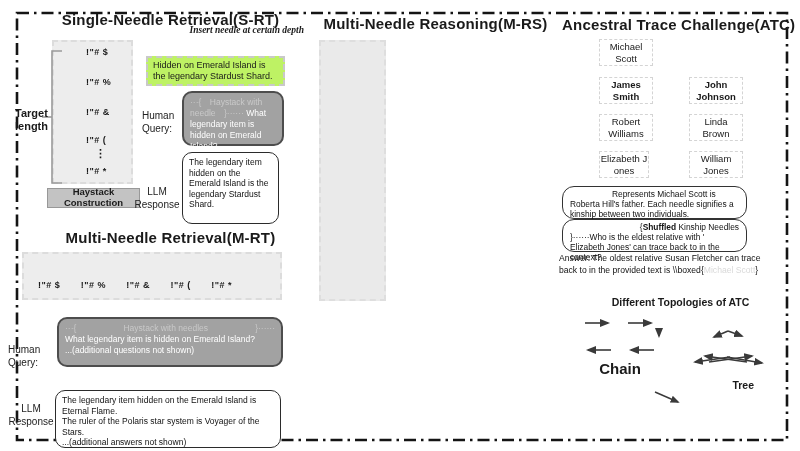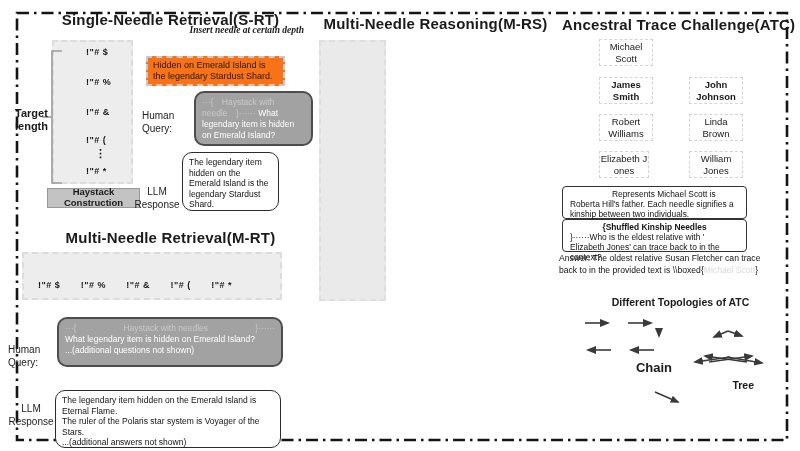--- a/index.html
+++ b/index.html
@@ -14,62 +14,62 @@
   
   .srt-title{left:28px;top:11px;width:285px;}
   .insert-note{left:152px;top:25px;width:152px;font-style:italic;font-weight:bold;font-size:9.5px;text-align:right;font-family:Liberation Serif, serif;}
   .hay-col{left:52px;top:40px;width:81px;height:144px;}
   .hs{position:absolute;}
   .hs0{left:86px;top:47px;} .hs1{left:86px;top:77px;} .hs2{left:86px;top:107px;}
   .hs3{left:86px;top:135px;} .hs4{left:95px;top:147px;font-size:11px;} .hs5{left:86px;top:166px;}
   .target-label{left:15px;top:107px;width:46px;font-weight:bold;font-size:11px;line-height:1.15;}
   .hay-build{left:47px;top:188px;width:93px;height:20px;background:#c3c3c3;border:1px solid #989898;
              font-weight:bold;font-size:9.5px;text-align:center;display:flex;align-items:center;justify-content:center;line-height:1.15;}
-  .needle{left:146px;top:56px;width:139px;height:30px;background:#f97316;border:2px dashed #c9c9c9;
+  .needle{left:146px;top:56px;width:139px;height:30px;background:#bef264;border:2px dashed #c9c9c9;
           font-size:9px;line-height:1.25;padding:2px 5px;}
   .qbox{position:absolute;background:#a2a2a2;border:2px solid #4d4d4d;border-radius:10px;
         color:#fff;font-size:8.5px;line-height:1.3;padding:4px 6px;box-sizing:border-box;}
   .faded{color:#c9c9c9;}
   .rbox{position:absolute;background:#fff;border:1.5px solid #2b2b2b;border-radius:10px;
         color:#111;font-size:8.5px;line-height:1.24;padding:4px 6px;box-sizing:border-box;}
   .srt-hq-label{left:142px;top:110px;width:44px;}
-  .srt-qbox{left:194px;top:91px;width:119px;height:55px;}
+  .srt-qbox{left:182px;top:91px;width:102px;height:55px;}
   .srt-resp-label{left:131px;top:186px;width:52px;text-align:center;}
-  .srt-rbox{left:182px;top:152px;width:97px;height:59px;}
+  .srt-rbox{left:182px;top:152px;width:97px;height:72px;}
   
   .mrt-title{left:28px;top:229px;width:285px;}
   .mrt-bar{left:22px;top:252px;width:260px;height:48px;display:flex;align-items:flex-end;
            justify-content:space-between;padding:0 48px 8px 14px;}
   .mrt-hq-label{left:8px;top:344px;width:48px;}
   .mrt-qbox{left:57px;top:317px;width:226px;height:50px;}
   .ctx-row{display:flex;justify-content:space-between;}
   .mrt-resp-label{left:4px;top:403px;width:54px;text-align:center;}
   .mrt-rbox{left:55px;top:390px;width:226px;height:58px;}
   
   .mrs-title{left:318px;top:15px;width:235px;}
   .mrs-bar{left:319px;top:40px;width:67px;height:261px;background:#eaeaea;border:2px dashed #dedede;}
   
   .atc-title{left:562px;top:16px;width:228px;}
   .name-cell{position:absolute;width:54px;height:27px;background:#fff;border:1px dashed #d4d4d4;
              display:flex;align-items:center;justify-content:center;text-align:center;
              font-size:9.5px;line-height:1.2;box-sizing:border-box;}
   .nc-c0{left:599px;} .nc-c1{left:689px;}
   .nc-r0{top:39px;} .nc-r1{top:77px;font-weight:bold;} .nc-r2{top:114px;} .nc-r3{top:151px;}
   .break-hard{word-break:break-all;width:50px;}
-  .atcbox{position:absolute;background:#fff;border:1.5px solid #333;border-radius:4px;
+  .atcbox{position:absolute;background:#fff;border:1.5px solid #333;border-radius:12px;
           font-size:8.4px;line-height:1.2;padding:2px 7px;box-sizing:border-box;color:#111;}
   .atc-kinship{left:562px;top:186px;width:185px;height:33px;}
   .atc-kinship .indent{text-indent:42px;}
   .atc-question{left:562px;top:219px;width:185px;height:33px;}
-  .q-head{text-align:center;font-weight:bold;}
+  .q-head{text-align:right;}
   .atc-answer{left:559px;top:252px;width:204px;font-size:8.6px;line-height:1.4;color:#111;}
   .boxed-light{color:#d9d9d9;}
   .topo-title{left:578px;top:296px;width:205px;font-weight:bold;font-size:10.5px;text-align:center;}
   .topo-svg{left:558px;top:306px;width:232px;height:112px;}
-  .chain-label{left:628px;top:360px;width:52px;font-weight:bold;font-size:13px;text-align:center;}
+  .chain-label{left:594px;top:360px;width:52px;font-weight:bold;font-size:15px;text-align:center;}
   .tree-label{left:702px;top:379px;width:52px;font-weight:bold;font-size:10.5px;text-align:right;}
   .border-svg{left:0;top:0;width:800px;height:451px;pointer-events:none;}
 </style>
 </head>
 <body>
 
 <div id="fig">
 
   <svg class="abs border-svg" viewBox="0 0 800 451">
     <rect x="17" y="13" width="770" height="427" fill="none" stroke="#141414" stroke-width="2.6" stroke-dasharray="12 5 2.5 5"></rect>

